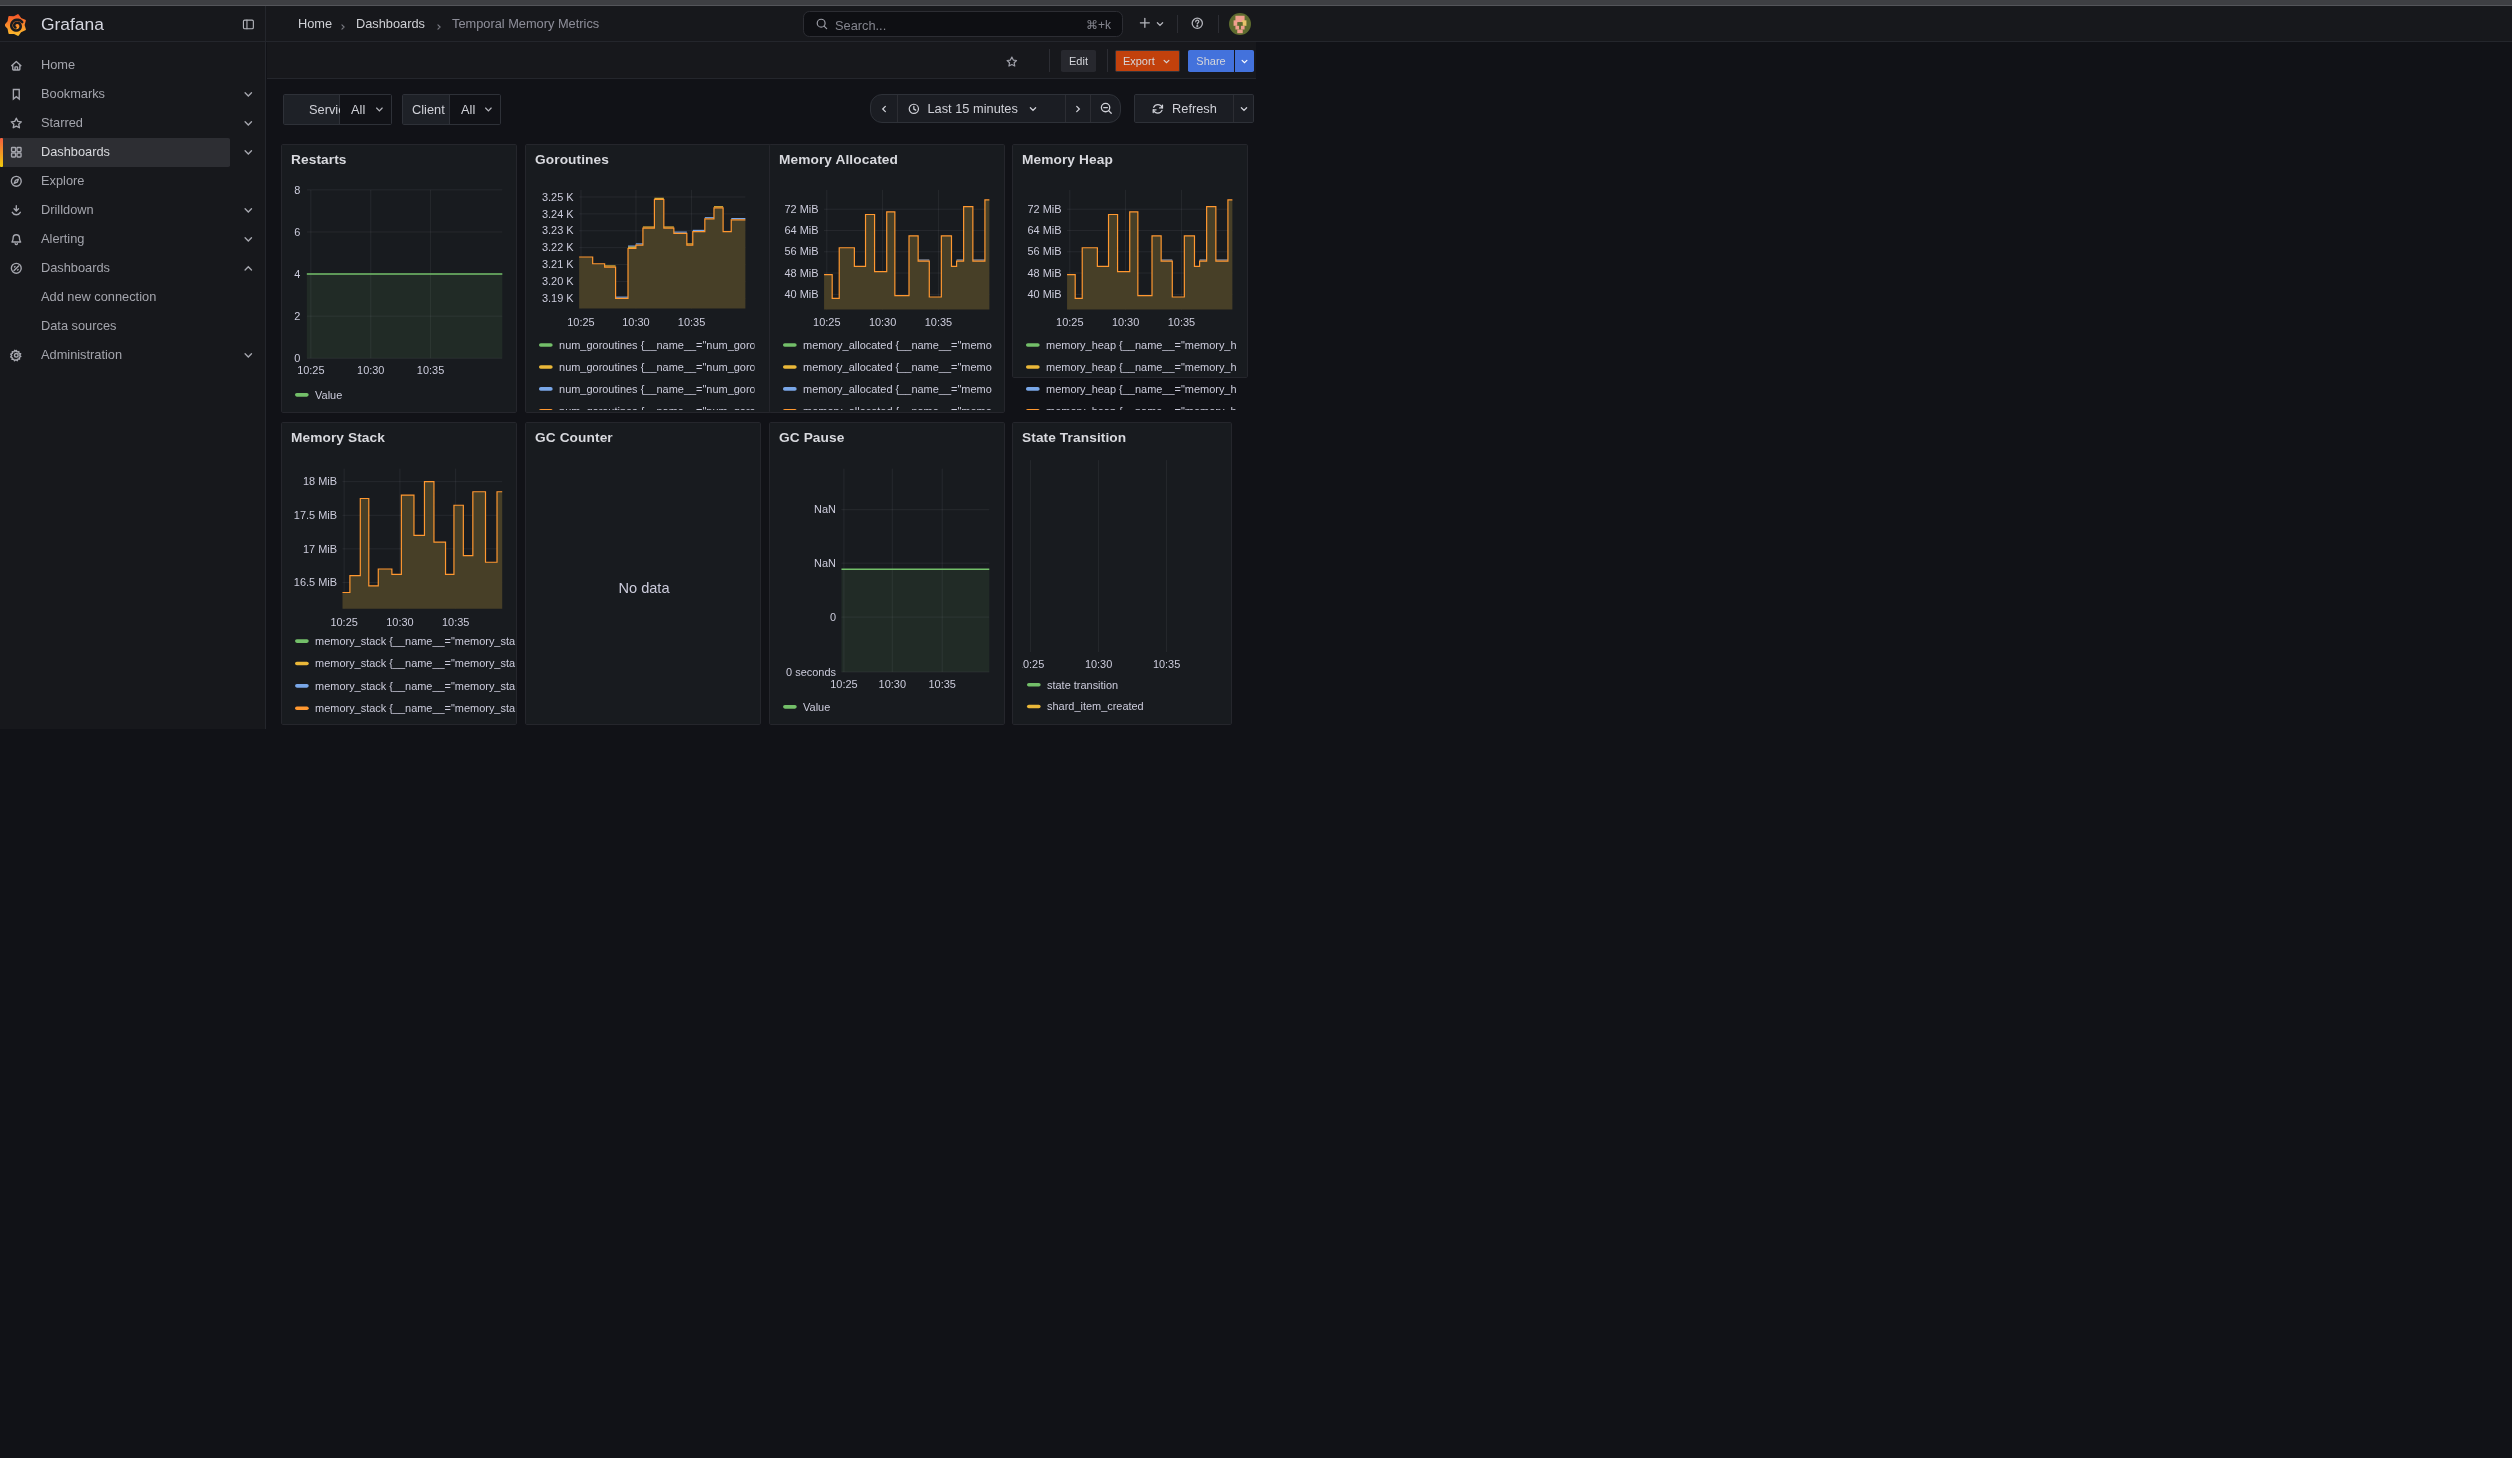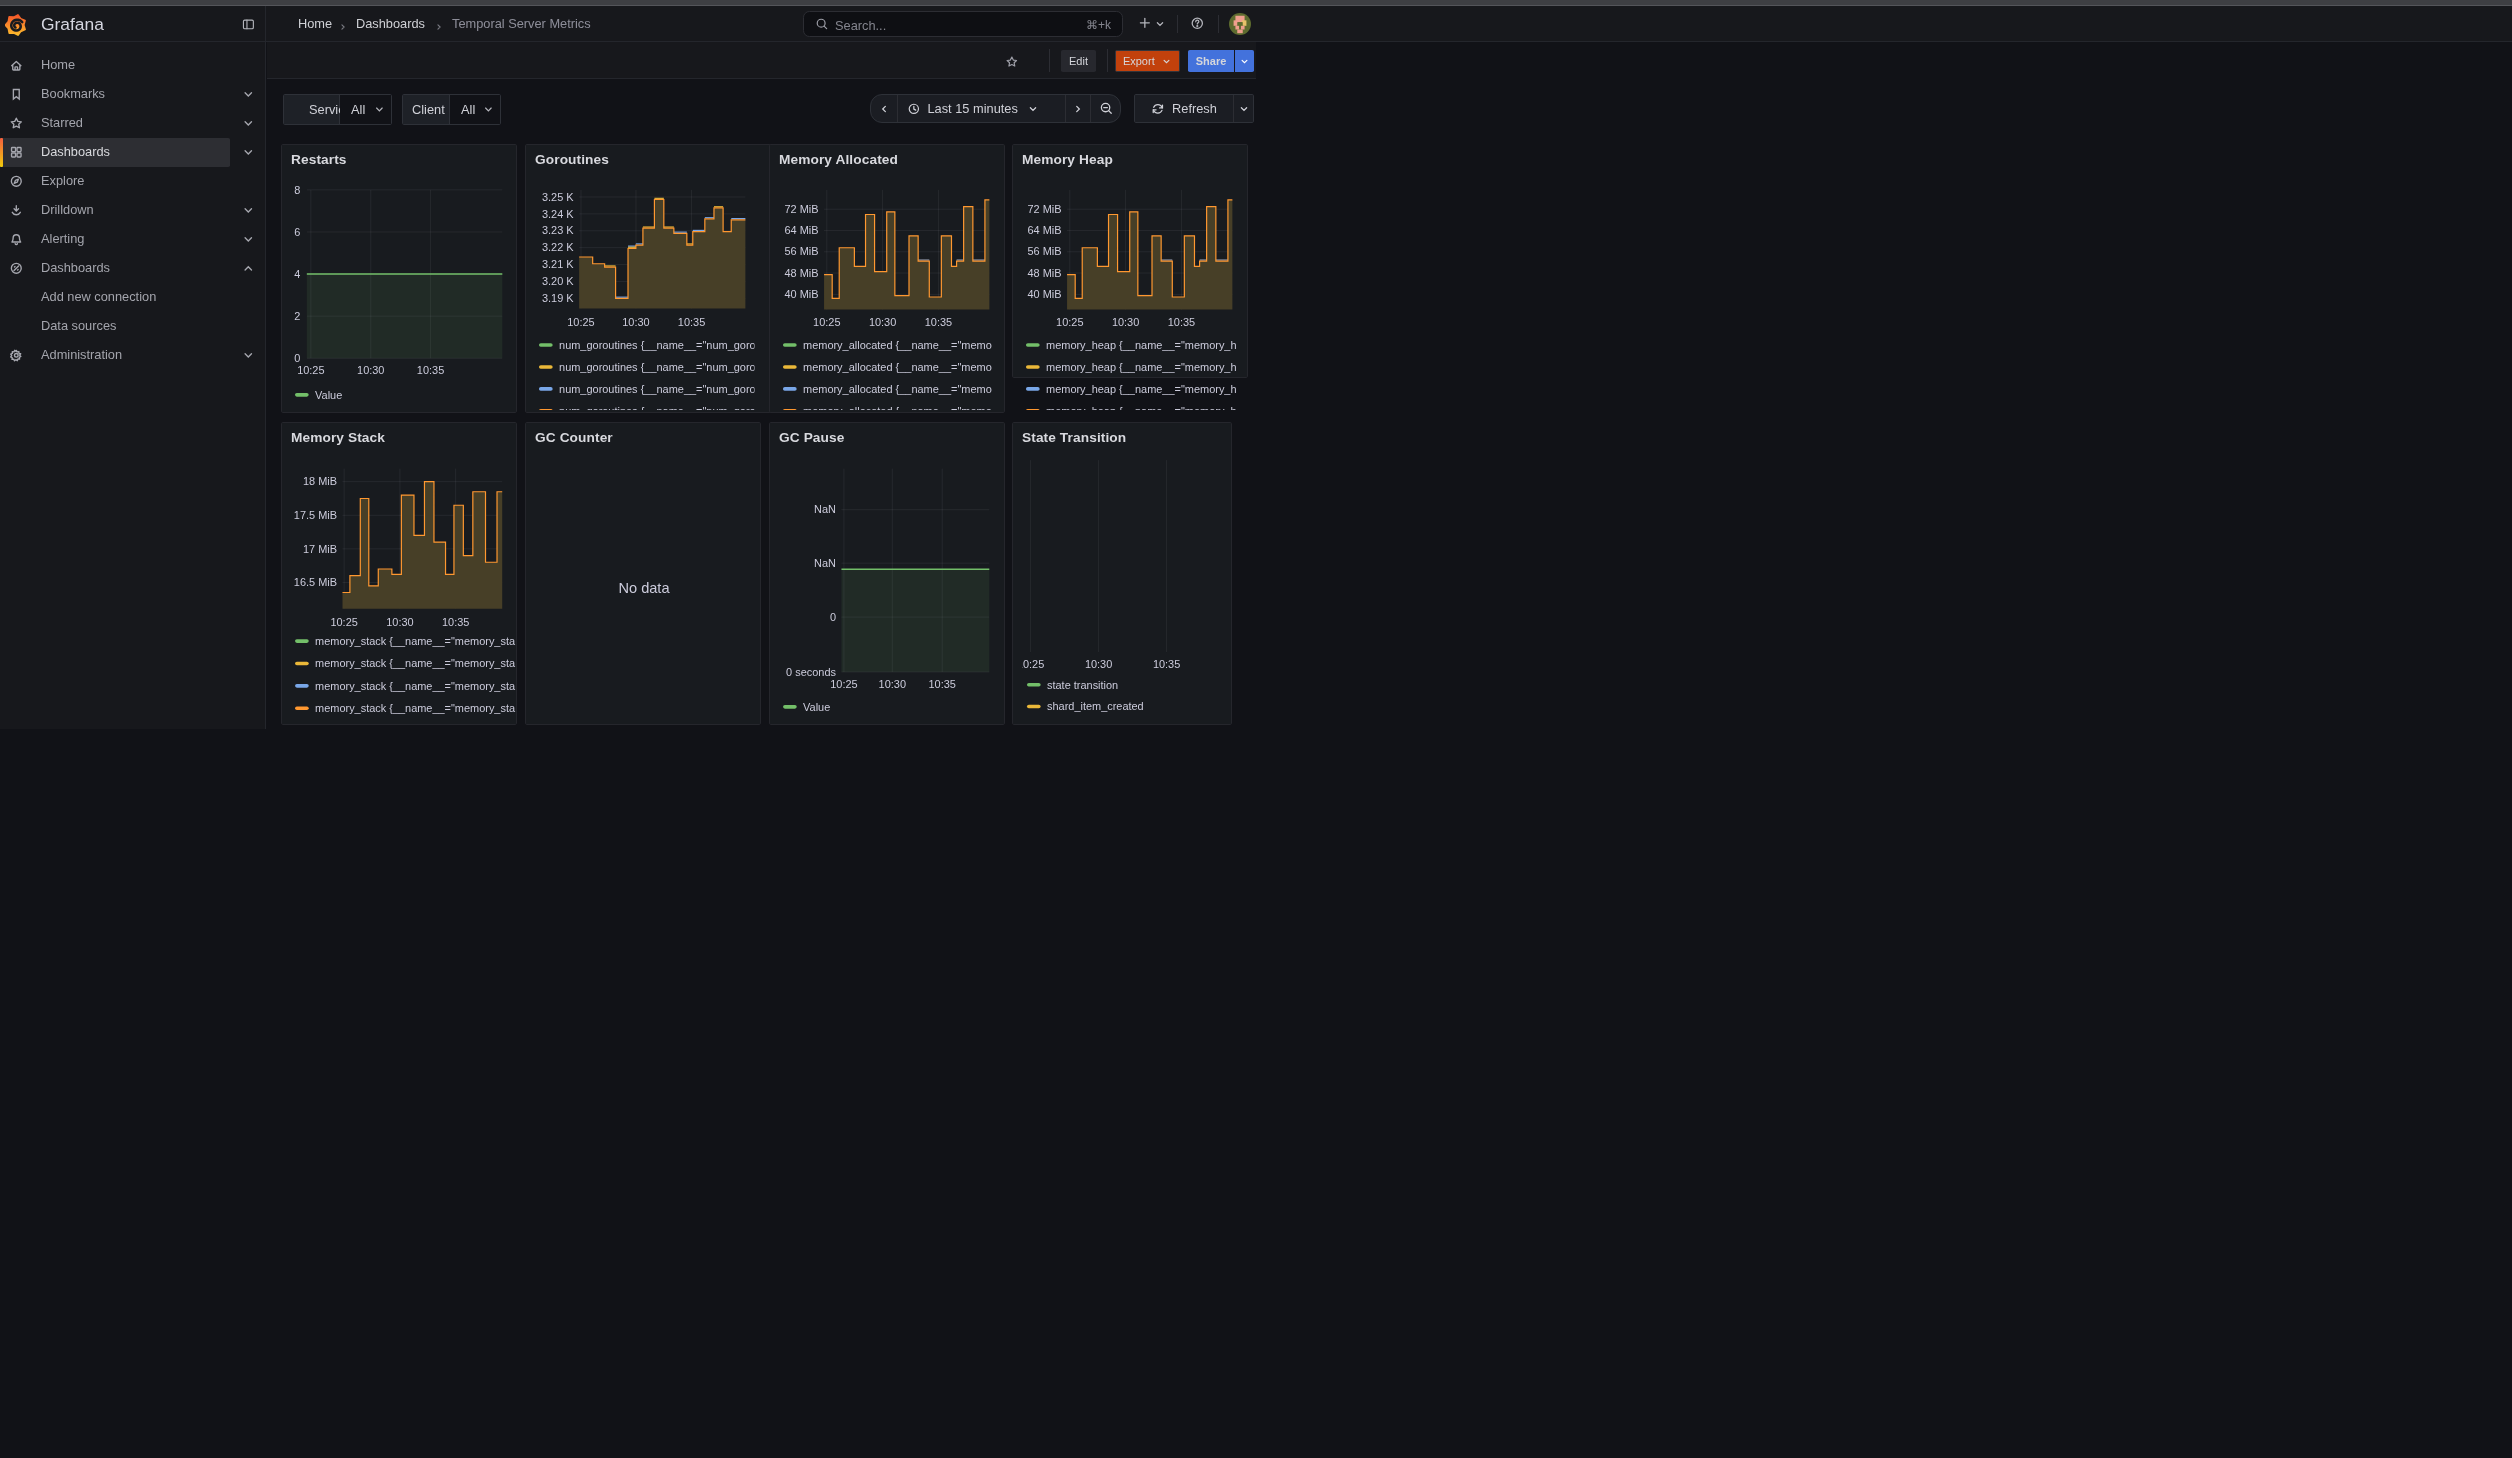--- a/index.html
+++ b/index.html
@@ -140,21 +140,21 @@
     </svg></div>
 
 <div class="abs crumb" style="left:298px;top:16.4px">Home</div>
 <div class="abs" style="left:338px;top:19px"><svg width="10" height="10" viewBox="0 0 16 16" style="stroke:#7a7b83;stroke-width:1.8;stroke-linecap:round;fill:#7a7b83">
       <path d="M6.3 4.5 L9.8 8 L6.3 11.5" fill="none"></path>
     </svg></div>
 <div class="abs crumb" style="left:356px;top:16.4px">Dashboards</div>
 <div class="abs" style="left:434px;top:19px"><svg width="10" height="10" viewBox="0 0 16 16" style="stroke:#7a7b83;stroke-width:1.8;stroke-linecap:round;fill:#7a7b83">
       <path d="M6.3 4.5 L9.8 8 L6.3 11.5" fill="none"></path>
     </svg></div>
-<div class="abs" style="left:452px;top:16.4px;font-size:12.8px;color:rgba(204,204,220,0.65)">Temporal Server Metrics</div>
+<div class="abs" style="left:452px;top:16.4px;font-size:12.8px;color:rgba(204,204,220,0.65)">Temporal Memory Metrics</div>
 
 <div class="abs" style="left:803px;top:11px;width:320px;height:25.6px;background:#0e0f13;border:0.9px solid #2c2d33;border-radius:6.4px">
   <span style="position:absolute;left:11px;top:5px"><svg width="13.7" height="13.7" viewBox="0 0 16 16" style="stroke:#9d9ea7;stroke-width:1.4;stroke-linecap:round;fill:#9d9ea7">
         <circle cx="7.2" cy="7.2" r="4.6" fill="none"></circle>
         <line x1="10.6" y1="10.6" x2="13.6" y2="13.6"></line>
       </svg></span>
   <span style="position:absolute;left:31px;top:5.5px;font-size:12.8px;color:#84858e">Search...</span>
   <span style="position:absolute;right:11px;top:6px;font-size:12px;color:#84858e">⌘+k</span>
 </div>
 <div class="abs" style="left:1138px;top:16.4px"><svg width="13.7" height="13.7" viewBox="0 0 16 16" style="stroke:#b4b5bc;stroke-width:1.5;stroke-linecap:round;fill:#b4b5bc">
@@ -188,21 +188,21 @@
       <path d="M8 2.4 L9.7 5.9 L13.5 6.4 L10.7 9.1 L11.4 12.9 L8 11.1 L4.6 12.9 L5.3 9.1 L2.5 6.4 L6.3 5.9 Z" fill="none" stroke-linejoin="round"></path>
     </svg></div>
 <div class="vdiv" style="left:1049px;top:49px;height:23px"></div>
 <div class="btn" style="left:1061px;width:35px;background:#27282e">Edit</div>
 <div class="vdiv" style="left:1107px;top:49px;height:23px"></div>
 <div class="btn" style="left:1115px;width:65px;background:#c2410c;border:0.9px solid #34353b">Export <span style="margin-left:6.4px;display:flex">
       <svg width="11" height="11" viewBox="0 0 16 16" style="stroke:#d5d6db;stroke-width:1.7;stroke-linecap:round;fill:#d5d6db">
         <path d="M4.5 6.3 L8 9.8 L11.5 6.3" fill="none"></path>
       </svg>
     </span></div>
-<div class="btn" style="left:1188px;width:46px;background:#4372dc;border-radius:1.8px 0 0 1.8px;font-weight:700">Share</div>
+<div class="btn" style="left:1188px;width:46px;background:#4372dc;border-radius:1.8px 0 0 1.8px;font-weight:400">Share</div>
 <div class="btn" style="left:1234px;width:20px;background:#4372dc;border-radius:0 1.8px 1.8px 0;border-left:0.9px solid #16171c">
     <svg width="11" height="11" viewBox="0 0 16 16" style="stroke:#fff;stroke-width:1.7;stroke-linecap:round;fill:#fff">
       <path d="M4.5 6.3 L8 9.8 L11.5 6.3" fill="none"></path>
     </svg>
   </div>
 
 <div class="abs" style="left:283px;top:94px;width:109px;height:31px;border:0.9px solid #2e3138;border-radius:1.8px">
   <div style="position:absolute;left:0;top:0;width:56px;height:100%;background:#1e2127;border-right:0.9px solid #2e3138;display:flex;align-items:center">
       <span style="margin-left:25px;font-size:12.8px;color:#d0d1d8">Service</span>
     </div>

